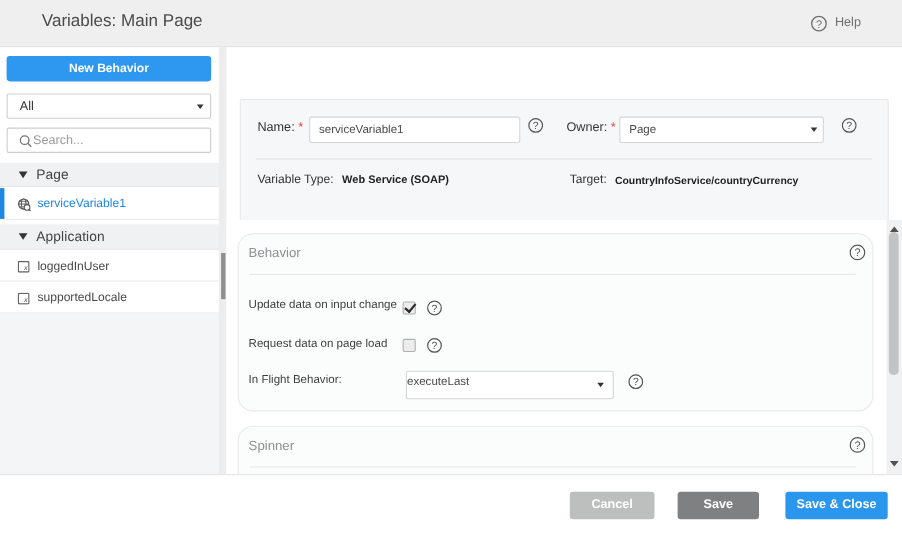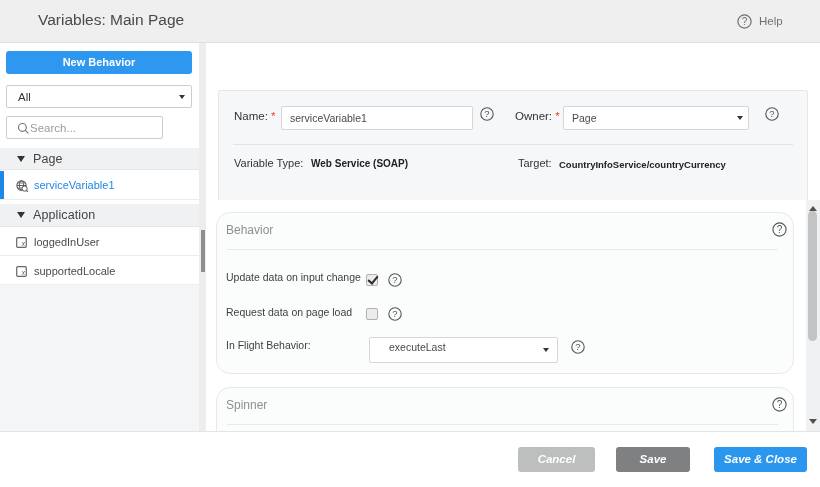--- a/index.html
+++ b/index.html
@@ -14,21 +14,21 @@
   .helptext { position:absolute; left:759px; top:15px; font-size:11.5px; color:#6f6f6f; }
 
   .qicon { display:block; }
 
   
   .sidebar { position:absolute; left:0; top:43px; width:200px; height:388px; background:#fff; }
   .btn-new { position:absolute; left:6px; top:8px; width:186px; height:23px; background:#2e97f0; border-radius:3px; color:#fff; font-weight:bold; font-size:11px; text-align:center; line-height:23px; }
   .sel-all { position:absolute; left:6px; top:42px; width:186px; height:23px; border:1px solid #cdcdcd; border-radius:2px; background:#fff; }
   .sel-all span { position:absolute; left:11px; top:5px; font-size:11.5px; color:#333; }
   .caret { position:absolute; width:0; height:0; border-left:3.5px solid transparent; border-right:3.5px solid transparent; border-top:4.5px solid #333; }
-  .search { position:absolute; left:6px; top:73px; width:157px; height:23px; border:1px solid #cdcdcd; border-radius:2px; background:#fff; }
+  .search { position:absolute; left:6px; top:73px; width:186px; height:23px; border:1px solid #cdcdcd; border-radius:2px; background:#fff; }
   .search .ph { position:absolute; left:23px; top:5px; font-size:11.5px; color:#9c9c9c; }
   .search svg { position:absolute; left:10px; top:5px; }
 
   .ghead { position:absolute; left:0; width:200px; background:#eff1f3; border-bottom:1px solid #e4e6e8; }
   .ghead .tri { position:absolute; left:17px; top:8px; width:0; height:0; border-left:4.5px solid transparent; border-right:4.5px solid transparent; border-top:6px solid #333; }
   .ghead .txt { position:absolute; left:33px; top:4px; font-size:12.5px; color:#444; letter-spacing:0.1px; }
   .titem { position:absolute; left:0; width:200px; background:#fff; border-bottom:1px solid #ececec; }
   .titem .txt { position:absolute; left:34px; top:8px; font-size:11px; color:#4a4a4a; }
   .titem svg { position:absolute; left:16px; top:9px; }
   .sel-bar { position:absolute; left:0; top:0; width:4px; height:100%; background:#1e88e5; }
@@ -64,21 +64,21 @@
   .cb.checked::after { content:""; position:absolute; left:2.5px; top:-1px; width:4px; height:8px; border:solid #2b2b2b; border-width:0 2.5px 2.5px 0; transform:rotate(40deg); }
 
   
   .vscroll { position:absolute; left:600px; top:0; width:14px; height:231px; background:#f0f1f2; }
   .vthumb { position:absolute; left:2px; top:11px; width:9px; height:130px; background:#c1c3c5; border-radius:5px; }
   .arr-up { position:absolute; left:3px; top:6px; width:0; height:0; border-left:4px solid transparent; border-right:4px solid transparent; border-bottom:5px solid #505050; }
   .arr-dn { position:absolute; left:3px; top:219px; width:0; height:0; border-left:4px solid transparent; border-right:4px solid transparent; border-top:5px solid #505050; }
 
   
   .footer { position:absolute; left:0; top:431px; width:820px; height:56px; background:#fff; border-top:1px solid #e3e4e5; }
-  .fbtn { position:absolute; top:15px; height:25px; border-radius:3px; color:#fff; font-weight:bold; font-size:11.5px; text-align:center; line-height:25px;font-style:italic; }
+  .fbtn { position:absolute; top:15px; height:25px; border-radius:3px; color:#fff; font-weight:bold; font-size:11.5px; text-align:center; line-height:25px; }
 </style>
 </head>
 <body>
 
 <div class="header">
   <div class="title">Variables: Main Page</div>
   <div class="helpwrap">
     <svg class="qicon" width="15" height="15" viewBox="0 0 15 15">
         <circle cx="7.5" cy="7.5" r="6.6" fill="none" stroke="#6f6f6f" stroke-width="1.2"></circle>
         <text x="7.5" y="11" font-size="10" text-anchor="middle" fill="#6f6f6f" font-family="Liberation Sans">?</text>
@@ -178,21 +178,21 @@
           <circle cx="7" cy="7" r="6.2" fill="none" stroke="#555" stroke-width="1.1"></circle>
           <text x="7" y="10.4" font-size="9.5" text-anchor="middle" fill="#555" font-family="Liberation Sans">?</text>
         </svg>
       <div class="plabel" style="top:93px;">Request data on page load</div>
       <div class="cb" style="left:149px; top:95px;"></div>
       <svg class="qicon abs" style="left:171px; top:94px;" width="14" height="14" viewBox="0 0 14 14">
           <circle cx="7" cy="7" r="6.2" fill="none" stroke="#555" stroke-width="1.1"></circle>
           <text x="7" y="10.4" font-size="9.5" text-anchor="middle" fill="#555" font-family="Liberation Sans">?</text>
         </svg>
       <div class="plabel" style="top:126px;">In Flight Behavior:</div>
-      <div class="tselect" style="left:152px; top:124px; width:189px; height:26px; line-height:18px; padding-left:19px;">executeLast<div class="caret" style="right:8px; top:10px;"></div></div>
+      <div class="tselect" style="left:152px; top:124px; width:189px; height:26px; line-height:18px; padding-left:0;">executeLast<div class="caret" style="right:8px; top:10px;"></div></div>
       <svg class="qicon abs" style="left:354px; top:127px;" width="14" height="14" viewBox="0 0 14 14">
           <circle cx="7" cy="7" r="6.2" fill="none" stroke="#555" stroke-width="1.1"></circle>
           <text x="7" y="10.4" font-size="9.5" text-anchor="middle" fill="#555" font-family="Liberation Sans">?</text>
         </svg>
     </div>
     <div class="pbox" style="top:187px; height:160px;">
       <div class="bh">Spinner</div>
       <svg class="bhelp" width="15" height="15" viewBox="0 0 15 15">
           <circle cx="7.5" cy="7.5" r="6.6" fill="none" stroke="#555" stroke-width="1.1"></circle>
           <text x="7.5" y="11" font-size="10" text-anchor="middle" fill="#555" font-family="Liberation Sans">?</text>

